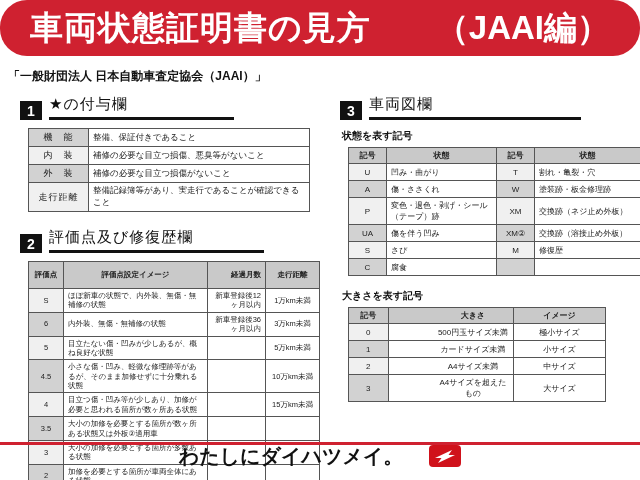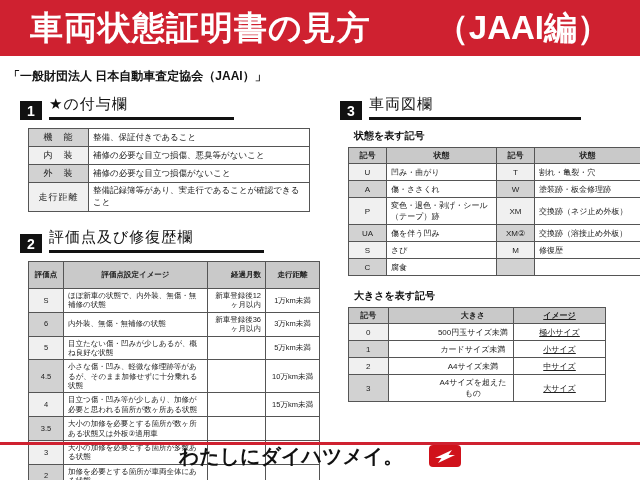--- a/index.html
+++ b/index.html
@@ -4,21 +4,21 @@
 <style>
   * { box-sizing: border-box; }
   html,body { margin:0; padding:0; }
   body {
     width:640px; height:480px; background:#fff; position:relative; overflow:hidden;
     font-family:"Liberation Sans","DejaVu Sans",sans-serif; color:#1a1a1a;
   }
   
   .banner {
     height:56px; background:var(--accent,#cf2130); color:#fff;
-    display:flex; align-items:center; padding:4px 30px;
+    display:flex; align-items:center; padding:4px 30px;border-radius:27px;
   }
   .banner .title   { font-size:33px; font-weight:bold; letter-spacing:1px; }
   .banner .edition { font-size:33px; font-weight:bold; margin-left:auto; }
   
   .subtitle { font-size:12px; font-weight:bold; padding:12px 0 2px 8px; color:#111; }
   
   .main { display:flex; align-items:flex-start; }
   .col-left  { width:330px; padding-left:20px; }
   .col-right { width:310px; padding-left:10px; }
   
@@ -61,23 +61,23 @@
   .t3 td:nth-child(1), .t3 th:nth-child(1) { width:38px; }
   .t3 td:nth-child(2), .t3 th:nth-child(2) { width:110px; }
   .t3 td:nth-child(3), .t3 th:nth-child(3) { width:38px; }
   .t3 td:nth-child(4), .t3 th:nth-child(4) { width:106px; }
   
   .t4 { width:258px; }
   .t4 th { font-size:8px; height:15px; }
   .t4 td { font-size:8px; height:17px; text-align:center; }
   .t4 td:nth-child(1), .t4 th:nth-child(1) { width:38px; }
   .t4 td:nth-child(2), .t4 th:nth-child(2) { width:120px;padding-left:48px; }
-  .t4 td:nth-child(3), .t4 th:nth-child(3) { width:88px;text-decoration:underline; }
-  
-  .tbl-label { font-size:10px; font-weight:bold; margin:9px 0 4px 14px; color:#111; }
+  .t4 td:nth-child(3), .t4 th:nth-child(3) { width:88px; }
+  
+  .tbl-label { font-size:10px; font-weight:bold; margin:9px 0 4px 2px; color:#111; }
   
   .footer-line {
     position:absolute; left:0; right:0; bottom:35px; height:3px;
     background:var(--accent,#cf2130);
   }
   .footer {
     position:absolute; left:0; right:0; bottom:9px; height:30px;
     display:flex; align-items:center; justify-content:center; gap:26px;
   }
   .slogan { font-size:20px; font-weight:bold; color:#111; letter-spacing:0px; }

